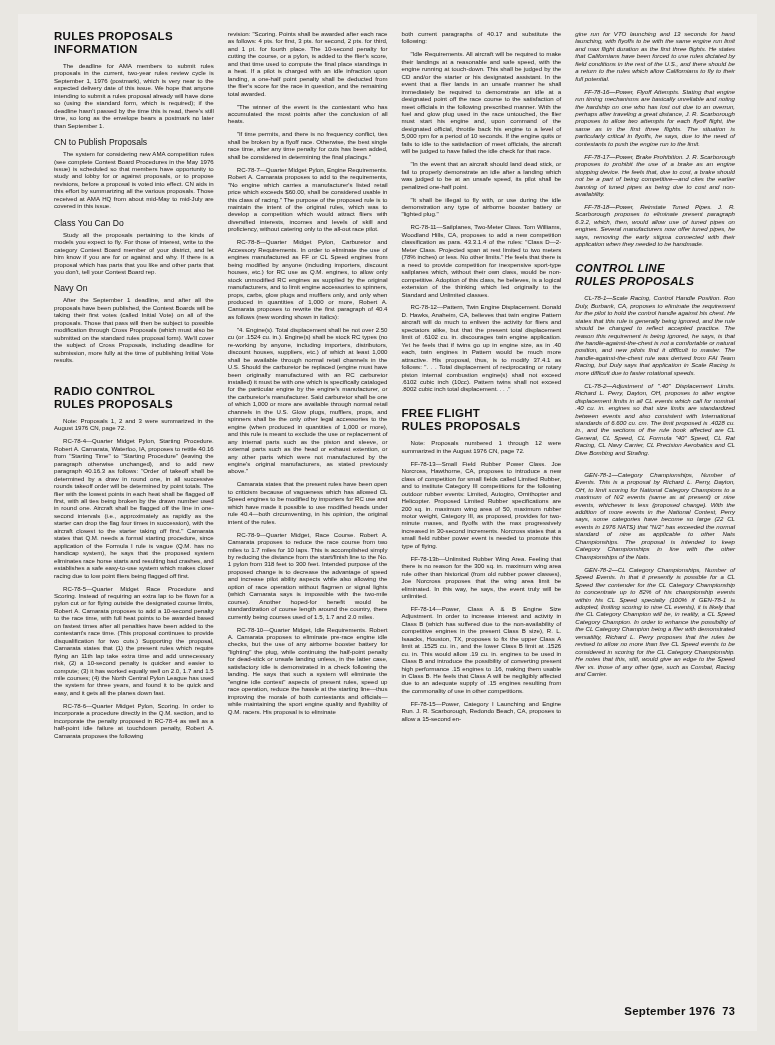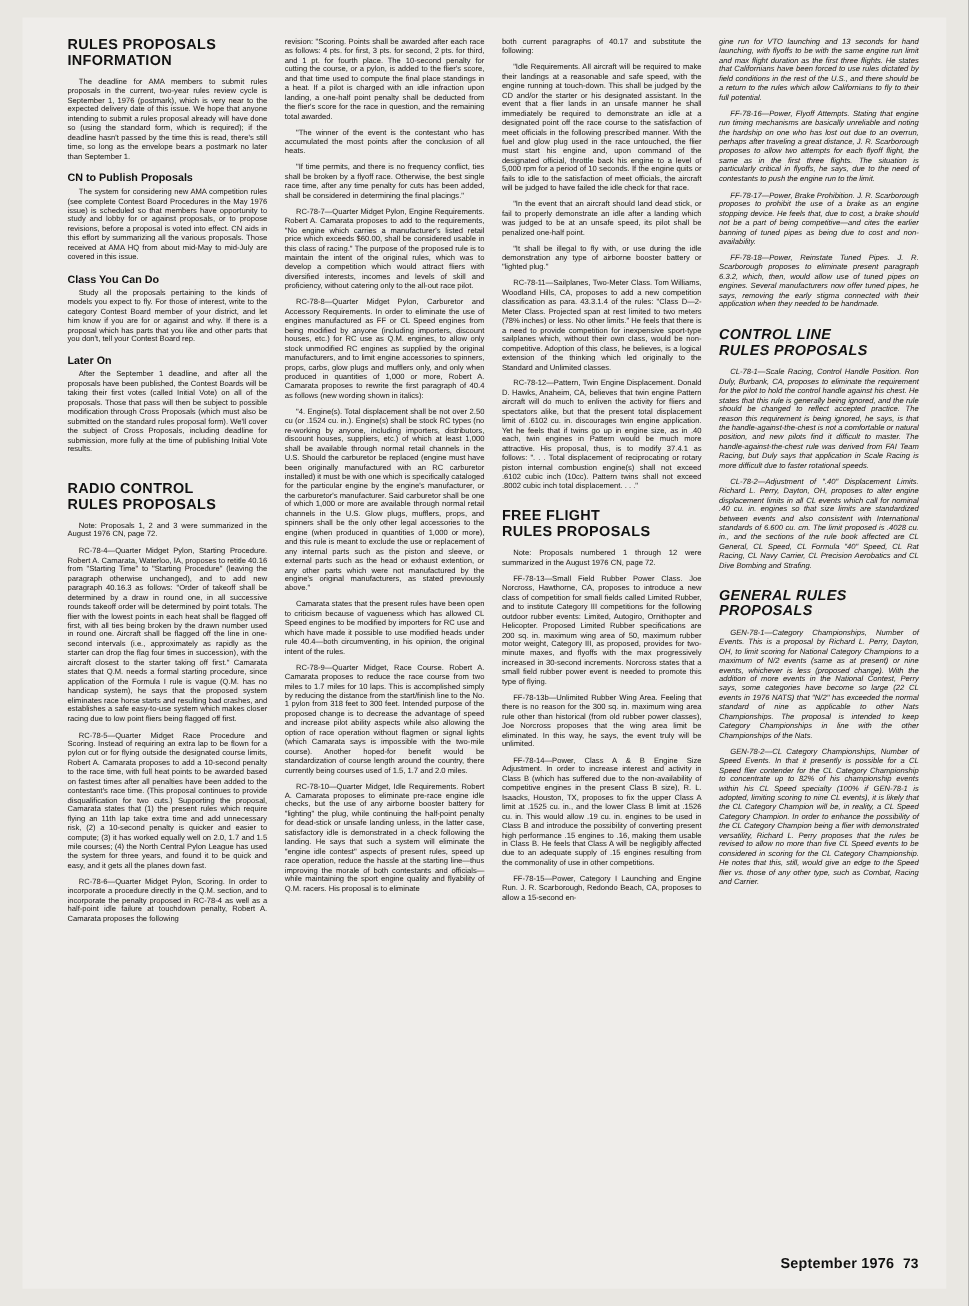--- a/index.html
+++ b/index.html
@@ -19,21 +19,21 @@
   }
   .col{width:163px;}
   .col.c2{width:163px;}
   .col.c3{width:163px;}
   .col.c4{width:163px;font-style:italic;}
   h1.secthead{
     font-size:11.5px;font-weight:bold;letter-spacing:.3px;line-height:12.5px;
     margin:0 0 7px 0;color:#111;
   }
   h2.sub{
-    font-size:8.6px;font-weight:bold;margin:8px 0 3px 0;color:#111;line-height:10px;
+    font-size:8.6px;font-weight:normal;margin:8px 0 3px 0;color:#111;line-height:10px;
   }
   p{
     font-size:6.1px;line-height:7.45px;margin:0 0 5.5px 0;text-align:justify;
     color:#15130f;
     font-family:"Liberation Sans", sans-serif;
     -webkit-hyphens:auto;hyphens:auto;
   }
   p.ind{text-indent:9px;}
   p.note{font-size:6.1px;line-height:7.45px;}
   .spacer{height:9px;}
@@ -55,21 +55,21 @@
         <h1 class="secthead" style="white-space:pre-line">RULES PROPOSALS
 INFORMATION</h1>
         <p class="ind">The deadline for AMA members to submit rules proposals in the current, two-year rules review cycle is September 1, 1976 (postmark), which is very near to the expected delivery date of this issue. We hope that anyone intending to submit a rules proposal already will have done so (using the standard form, which is required); if the deadline hasn't passed by the time this is read, there's still time, so long as the envelope bears a postmark no later than September 1.</p>
 
         <h2 class="sub">CN to Publish Proposals</h2>
         <p class="ind">The system for considering new AMA competition rules (see complete Contest Board Procedures in the May 1976 issue) is scheduled so that members have opportunity to study and lobby for or against proposals, or to propose revisions, before a proposal is voted into effect. CN aids in this effort by summarizing all the various proposals. Those received at AMA HQ from about mid-May to mid-July are covered in this issue.</p>
 
         <h2 class="sub">Class You Can Do</h2>
         <p class="ind">Study all the proposals pertaining to the kinds of models you expect to fly. For those of interest, write to the category Contest Board member of your district, and let him know if you are for or against and why. If there is a proposal which has parts that you like and other parts that you don't, tell your Contest Board rep.</p>
 
-        <h2 class="sub">Later On</h2>
+        <h2 class="sub">Navy On</h2>
         <p class="ind">After the September 1 deadline, and after all the proposals have been published, the Contest Boards will be taking their first votes (called Initial Vote) on all of the proposals. Those that pass will then be subject to possible modification through Cross Proposals (which must also be submitted on the standard rules proposal form). We'll cover the subject of Cross Proposals, including deadline for submission, more fully at the time of publishing Initial Vote results.</p>
 
         <div class="spacer-lg"></div>
         <h1 class="secthead" style="white-space:pre-line">RADIO CONTROL
 RULES PROPOSALS</h1>
         <p class="note ind">Note: Proposals 1, 2 and 3 were summarized in the August 1976 CN, page 72.</p>
         <p class="ind">RC-78-4—Quarter Midget Pylon, Starting Procedure. Robert A. Camarata, Waterloo, IA, proposes to retitle 40.16 from "Starting Time" to "Starting Procedure" (leaving the paragraph otherwise unchanged), and to add new paragraph 40.16.3 as follows: "Order of takeoff shall be determined by a draw in round one, in all successive rounds takeoff order will be determined by point totals. The flier with the lowest points in each heat shall be flagged off first, with all ties being broken by the drawn number used in round one. Aircraft shall be flagged off the line in one-second intervals (i.e., approximately as rapidly as the starter can drop the flag four times in succession), with the aircraft closest to the starter taking off first." Camarata states that Q.M. needs a formal starting procedure, since application of the Formula I rule is vague (Q.M. has no handicap system), he says that the proposed system eliminates race horse starts and resulting bad crashes, and establishes a safe easy-to-use system which makes closer racing due to low point fliers being flagged off first.</p>
         <p class="ind">RC-78-5—Quarter Midget Race Procedure and Scoring. Instead of requiring an extra lap to be flown for a pylon cut or for flying outside the designated course limits, Robert A. Camarata proposes to add a 10-second penalty to the race time, with full heat points to be awarded based on fastest times after all penalties have been added to the contestant's race time. (This proposal continues to provide disqualification for two cuts.) Supporting the proposal, Camarata states that (1) the present rules which require flying an 11th lap take extra time and add unnecessary risk, (2) a 10-second penalty is quicker and easier to compute; (3) it has worked equally well on 2.0, 1.7 and 1.5 mile courses; (4) the North Central Pylon League has used the system for three years, and found it to be quick and easy, and it gets all the planes down fast.</p>
         <p class="ind">RC-78-6—Quarter Midget Pylon, Scoring. In order to incorporate a procedure directly in the Q.M. section, and to incorporate the penalty proposed in RC-78-4 as well as a half-point idle failure at touchdown penalty, Robert A. Camarata proposes the following</p>
       </div>
@@ -110,21 +110,20 @@
         <p class="ind">FF-78-17—Power, Brake Prohibition. J. R. Scarborough proposes to prohibit the use of a brake as an engine stopping device. He feels that, due to cost, a brake should not be a part of being competitive—and cites the earlier banning of tuned pipes as being due to cost and non-availability.</p>
         <p class="ind">FF-78-18—Power, Reinstate Tuned Pipes. J. R. Scarborough proposes to eliminate present paragraph 6.3.2, which, then, would allow use of tuned pipes on engines. Several manufacturers now offer tuned pipes, he says, removing the early stigma connected with their application when they needed to be handmade.</p>
 
         <div class="spacer"></div>
         <h1 class="secthead" style="white-space:pre-line">CONTROL LINE
 RULES PROPOSALS</h1>
         <p class="ind">CL-78-1—Scale Racing, Control Handle Position. Ron Duly, Burbank, CA, proposes to eliminate the requirement for the pilot to hold the control handle against his chest. He states that this rule is generally being ignored, and the rule should be changed to reflect accepted practice. The reason this requirement is being ignored, he says, is that the handle-against-the-chest is not a comfortable or natural position, and new pilots find it difficult to master. The handle-against-the-chest rule was derived from FAI Team Racing, but Duly says that application in Scale Racing is more difficult due to faster rotational speeds.</p>
         <p class="ind">CL-78-2—Adjustment of ".40" Displacement Limits. Richard L. Perry, Dayton, OH, proposes to alter engine displacement limits in all CL events which call for nominal .40 cu. in. engines so that size limits are standardized between events and also consistent with International standards of 6.600 cu. cm. The limit proposed is .4028 cu. in., and the sections of the rule book affected are CL General, CL Speed, CL Formula "40" Speed, CL Rat Racing, CL Navy Carrier, CL Precision Aerobatics and CL Dive Bombing and Strafing.</p>
 
         <div class="spacer"></div>
-        <h1 class="secthead">GENERAL RULES PROPOSALS</h1>
         <p class="ind">GEN-78-1—Category Championships, Number of Events. This is a proposal by Richard L. Perry, Dayton, OH, to limit scoring for National Category Champions to a maximum of N/2 events (same as at present) or nine events, whichever is less (proposed change). With the addition of more events in the National Contest, Perry says, some categories have become so large (22 CL events in 1976 NATS) that "N/2" has exceeded the normal standard of nine as applicable to other Nats Championships. The proposal is intended to keep Category Championships in line with the other Championships of the Nats.</p>
         <p class="ind">GEN-78-2—CL Category Championships, Number of Speed Events. In that it presently is possible for a CL Speed flier contender for the CL Category Championship to concentrate up to 82% of his championship events within his CL Speed specialty (100% if GEN-78-1 is adopted, limiting scoring to nine CL events), it is likely that the CL Category Champion will be, in reality, a CL Speed Category Champion. In order to enhance the possibility of the CL Category Champion being a flier with demonstrated versatility, Richard L. Perry proposes that the rules be revised to allow no more than five CL Speed events to be considered in scoring for the CL Category Championship. He notes that this, still, would give an edge to the Speed flier vs. those of any other type, such as Combat, Racing and Carrier.</p>
       </div>
 
     </div>
 
     <div class="footer">
       <span>September 1976</span><span class="pg">73</span>
     </div>
   </div>

